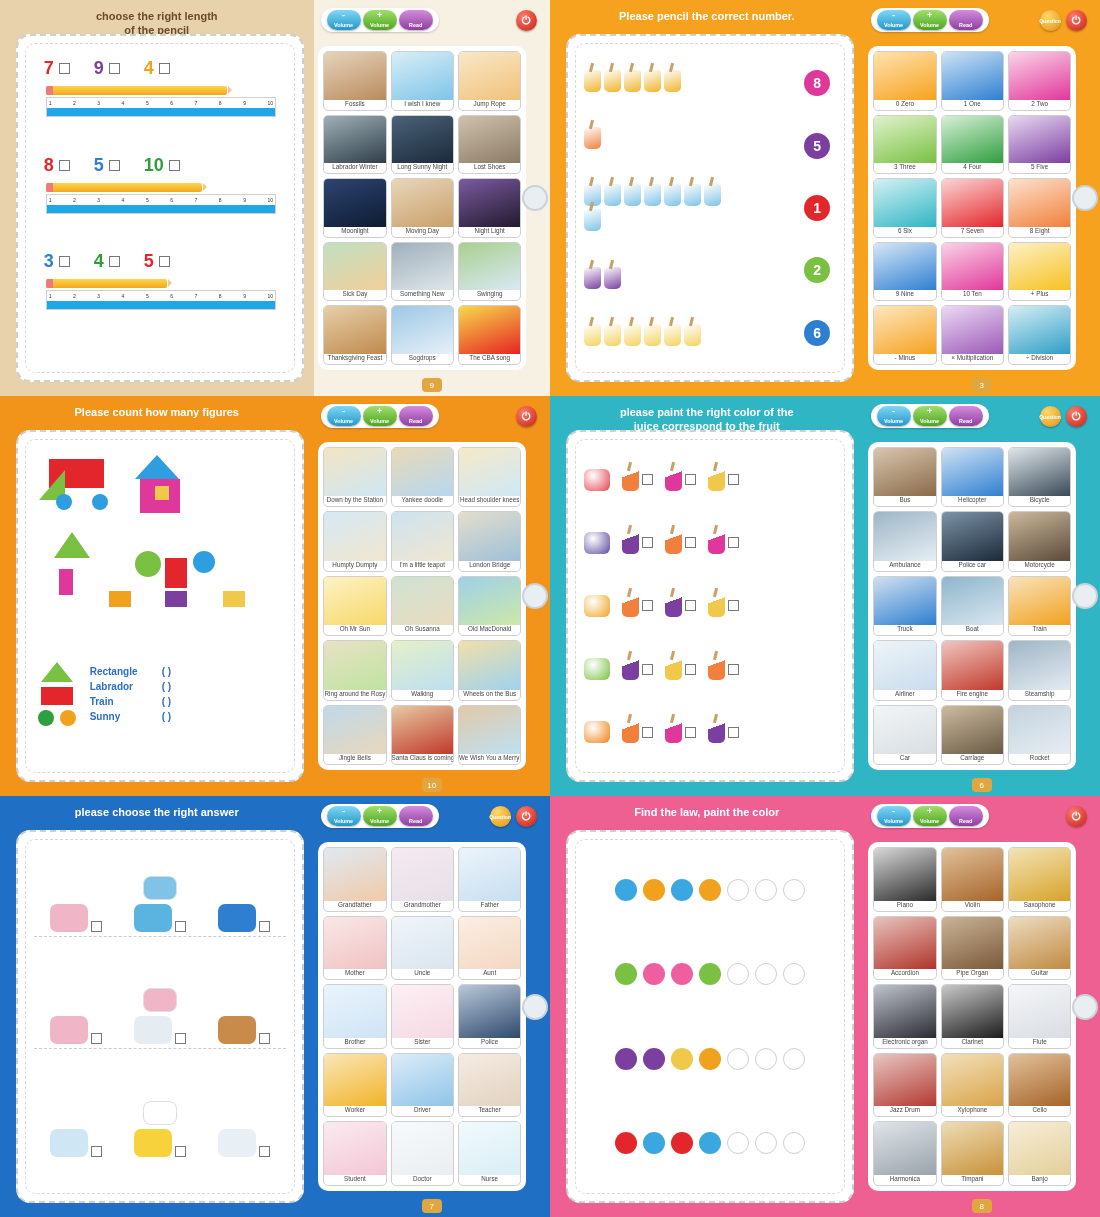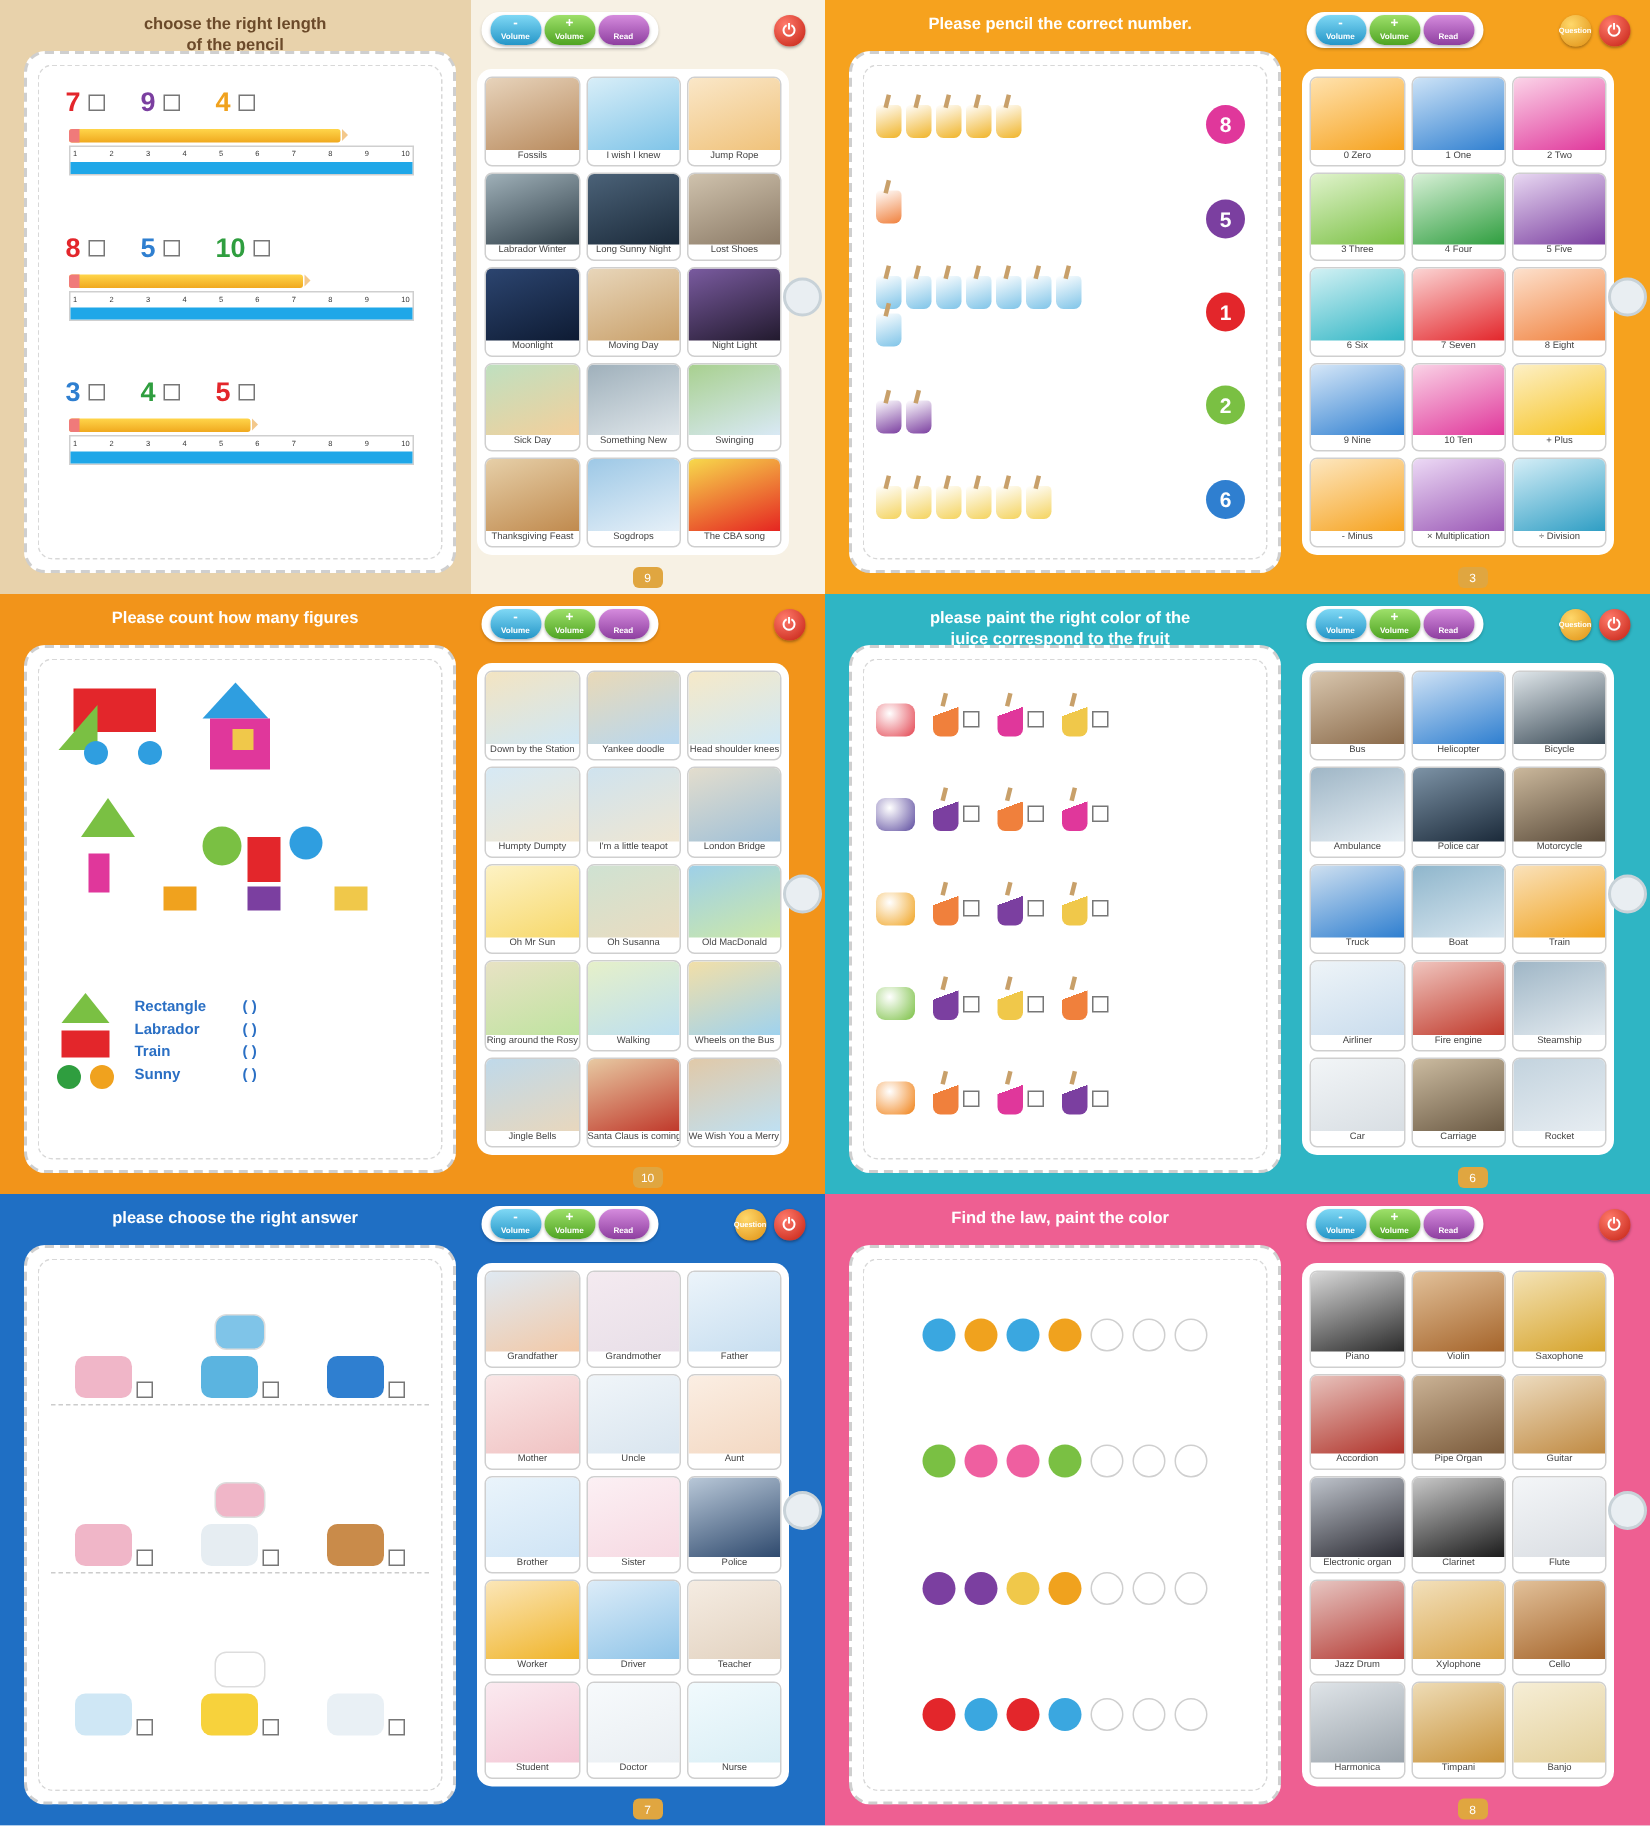--- a/index.html
+++ b/index.html
@@ -122,21 +122,21 @@
   .p4 { background:#2fb5c4; }
   .p4 .page-left { background:#2fb5c4; }
   .p4 .page-right { background:#2fb5c4; }
 
   
   .p5 { background:#1f6fc4; }
   .p5 .page-left { background:#1f6fc4; }
   .p5 .page-right { background:#1f6fc4; }
 
   
-  .p6 { background:#be185d; }
+  .p6 { background:#c4b5fd; }
   .p6 .page-left { background:#ee5f92; }
   .p6 .page-right { background:#ee5f92; }
   .dot { width:22px; height:22px; border-radius:50%; display:inline-block; }
   .dot.empty { background:#fff; border:1.6px solid #cfcfcf; }
 
   .fruit { width:26px; height:22px; border-radius:6px; }
   .cup { width:17px; height:22px; border-radius:3px 3px 5px 5px; position:relative; }
   .cup:after{ content:""; position:absolute; left:6px; top:-7px; width:3px; height:9px; background:#c8a06a; transform:rotate(14deg);}
 </style>
 </head>

